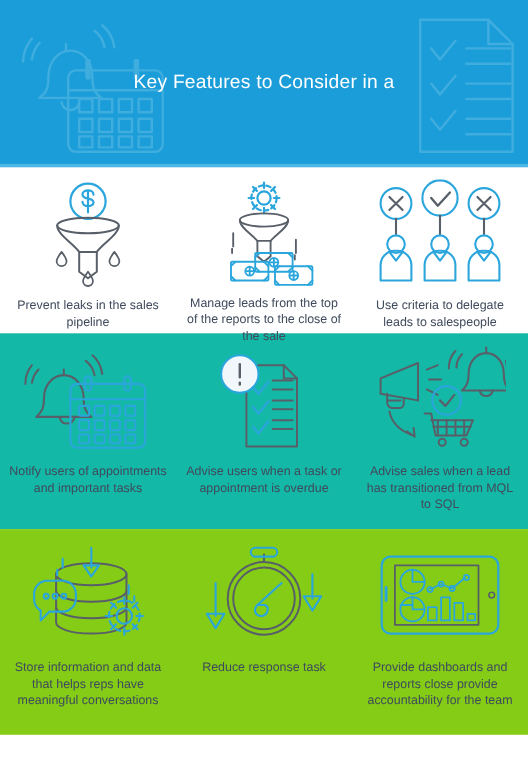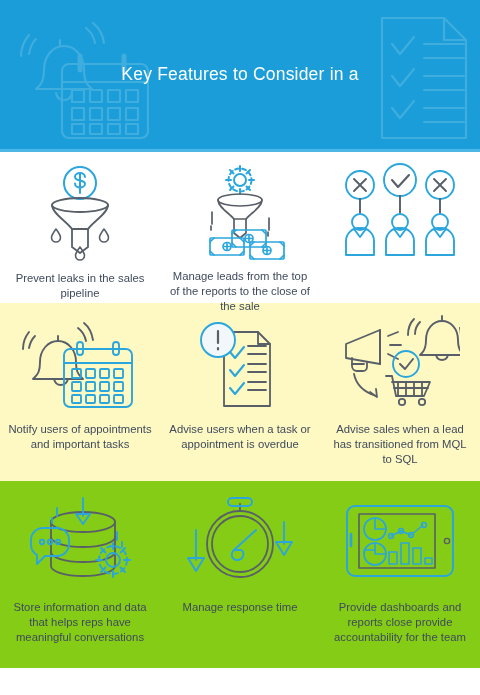--- a/index.html
+++ b/index.html
@@ -74,21 +74,21 @@
     text-align: center;
   }
 
   
   .row {
     display: flex;
     width: 480px;
     box-sizing: border-box;
   }
   .row-1 { background: #ffffff;  height: 151px; }
-  .row-2 { background: #fef9c3;  height: 178px; }
+  .row-2 { background: #14b8a6;  height: 178px; }
   .row-3 { background: #84cc16;  height: 187px; }
 
   .cell {
     flex: 1 1 33.333%;
     display: flex;
     flex-direction: column;
     align-items: center;
     box-sizing: border-box;
     padding: 0 6px;
   }
@@ -236,20 +236,21 @@
             <path d="M14 66l6 8 6-8"></path>
             <circle cx="60" cy="59" r="8"></circle>
             <path d="M46 92V78a13 13 0 0 1 13-13h2a13 13 0 0 1 13 13v14z"></path>
             <path d="M54 66l6 8 6-8"></path>
             <circle cx="100" cy="59" r="8"></circle>
             <path d="M86 92V78a13 13 0 0 1 13-13h2a13 13 0 0 1 13 13v14z"></path>
             <path d="M94 66l6 8 6-8"></path>
           </g>
         </svg>
       </div>
+      <div class="caption">Use criteria to delegate leads to salespeople</div>
     </div>
   </div>
 
   <div class="row row-2">
 
     <div class="cell">
       <div class="icon-box">
         <svg width="116" height="100" viewBox="0 0 116 100" fill="none" stroke-linecap="round" stroke-linejoin="round">
           <g stroke="#585f68" stroke-width="1.9">
             <path d="M18 48c0-12 8-21 18-21s18 9 18 21c0 9 2 12 5 15l2 2H11l2-2c3-3 5-6 5-15z"></path>
@@ -382,21 +383,21 @@
             <path d="M52 58c-3 3-3 7 0 9s8 1 9-3c1-3 0-5-2-6z"></path>
           </g>
           <g stroke="#2ba6dd" stroke-width="1.9">
             <path d="M14 38v30"></path>
             <path d="M6 66h16l-8 13z"></path>
             <path d="M102 30v22"></path>
             <path d="M94 50h16l-8 13z"></path>
           </g>
         </svg>
       </div>
-      <div class="caption">Manage response time</div>
+      <div class="caption">Reduce response task</div>
     </div>
 
     <div class="cell">
       <div class="icon-box">
         <svg width="122" height="100" viewBox="0 0 122 100" fill="none" stroke-linecap="round" stroke-linejoin="round">
           <rect x="8" y="14" width="106" height="70" rx="8" stroke="#2ba6dd" stroke-width="2"></rect>
           <rect x="20" y="22" width="76" height="54" stroke="#585f68" stroke-width="1.6"></rect>
           <path d="M12 42v12" stroke="#2ba6dd" stroke-width="2.6"></path>
           <circle cx="108" cy="49" r="2.6" stroke="#585f68" stroke-width="1.4"></circle>
           <g stroke="#2ba6dd" stroke-width="1.7">

